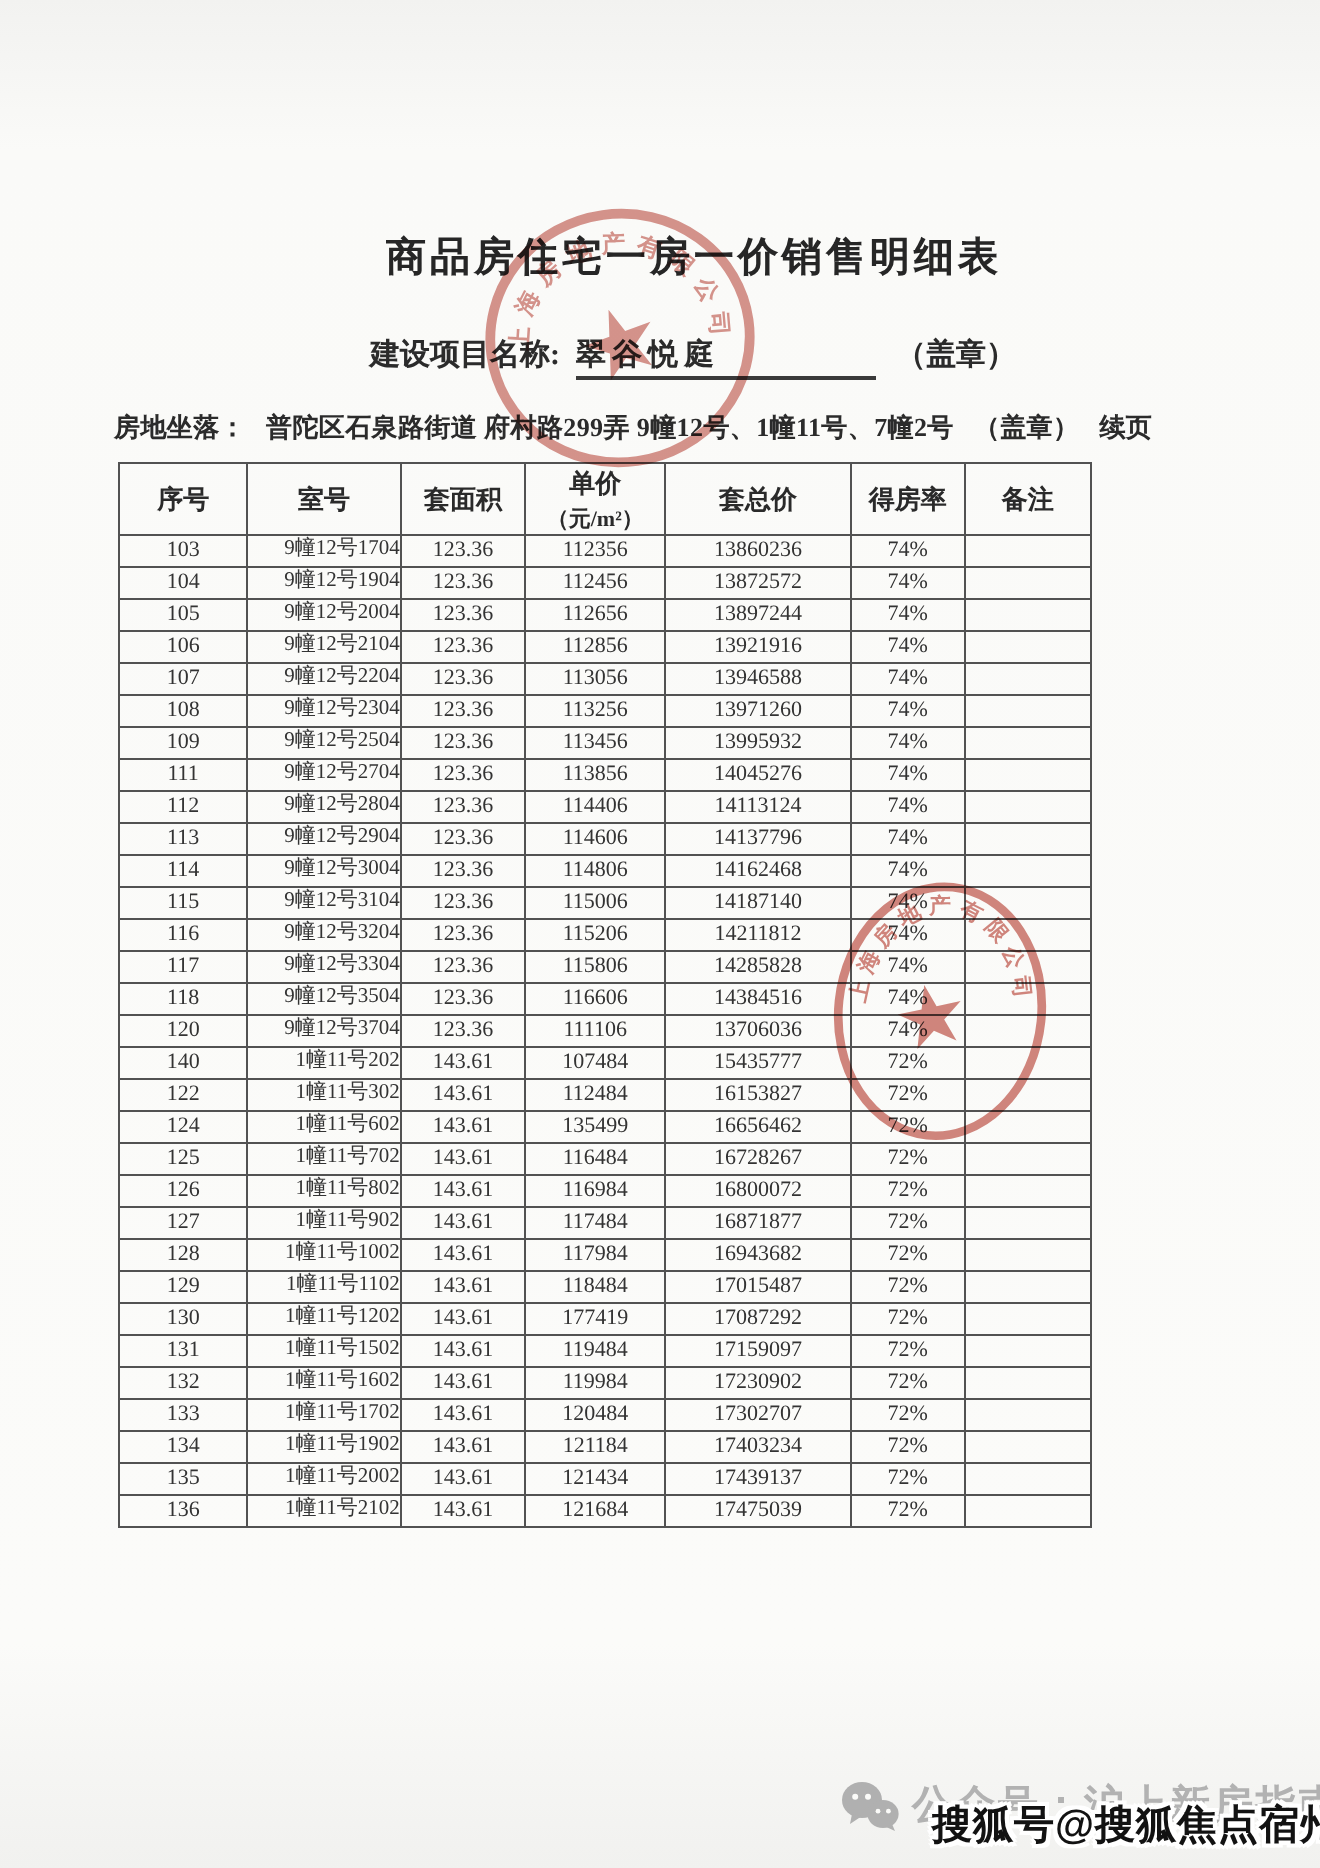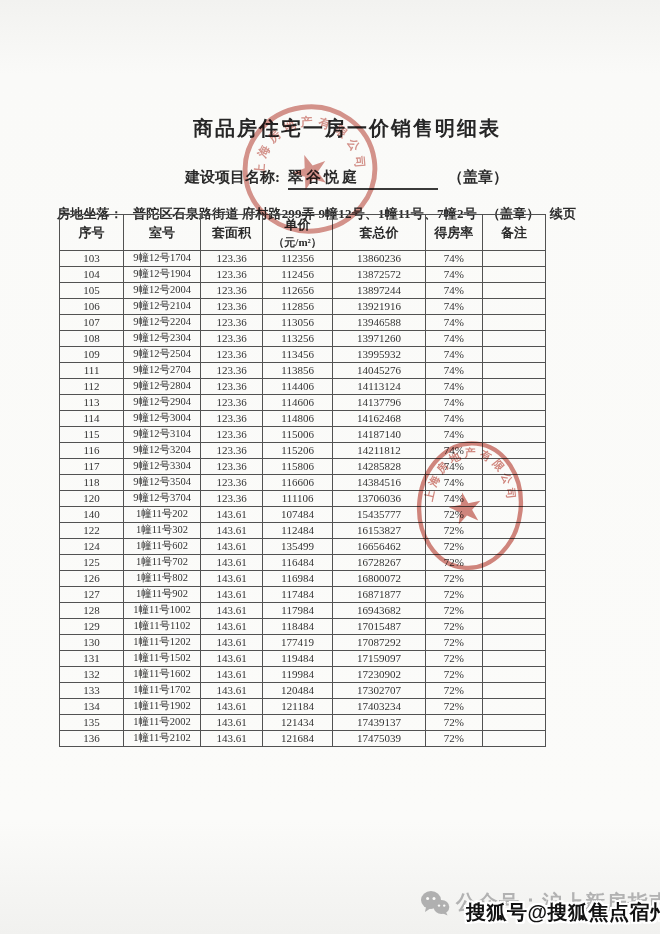--- a/index.html
+++ b/index.html
@@ -20,32 +20,32 @@
   .project-underline {
     display:inline-block; width:150px; border-bottom:2px solid #3a3a3a;
     text-align:left; letter-spacing:3px; margin:0 10px 0 8px; padding-bottom:1px;
   }
   .address-line {
     position:absolute; top:205px; left:57px; font-size:13px; font-weight:bold;
     color:#2b2b2b; white-space:nowrap; letter-spacing:0.2px;
   }
   .address-line .gap { display:inline-block; width:10px; }
   table.price-table {
-    position:absolute; left:59px; top:214px; width:487px;
+    position:absolute; left:59px; top:231px; width:487px;
     border-collapse:collapse; table-layout:fixed;
     font-family:"Liberation Serif","DejaVu Serif",serif;
   }
   .price-table th, .price-table td {
     border:1px solid #525252; text-align:center; vertical-align:middle;
     padding:0; color:#333;
   }
   .price-table thead th { height:36px; font-size:13px; font-weight:bold; color:#2a2a2a; }
   .price-table thead th .sub { font-size:11px; font-weight:bold; margin-top:1px; }
   .price-table td { height:16px; font-size:11px; line-height:1; }
-  .price-table td:nth-child(2) { font-size:10.5px; }
+  .price-table td:nth-child(2) { font-size:10.5px;text-align:right; }
   
   svg.stamp { position:absolute; mix-blend-mode:multiply; pointer-events:none; }
   
   .wechat-mark {
     position:absolute; left:420px; top:889px; display:flex; align-items:center; gap:6px;
     color:#b2b2b2; font-size:20px; font-weight:bold; letter-spacing:1.5px;
     font-family:"Liberation Sans","DejaVu Sans",sans-serif; white-space:nowrap;
   }
   .sohu-mark {
     position:absolute; left:466px; top:899px; color:#121212; font-size:20px; font-weight:bold;

